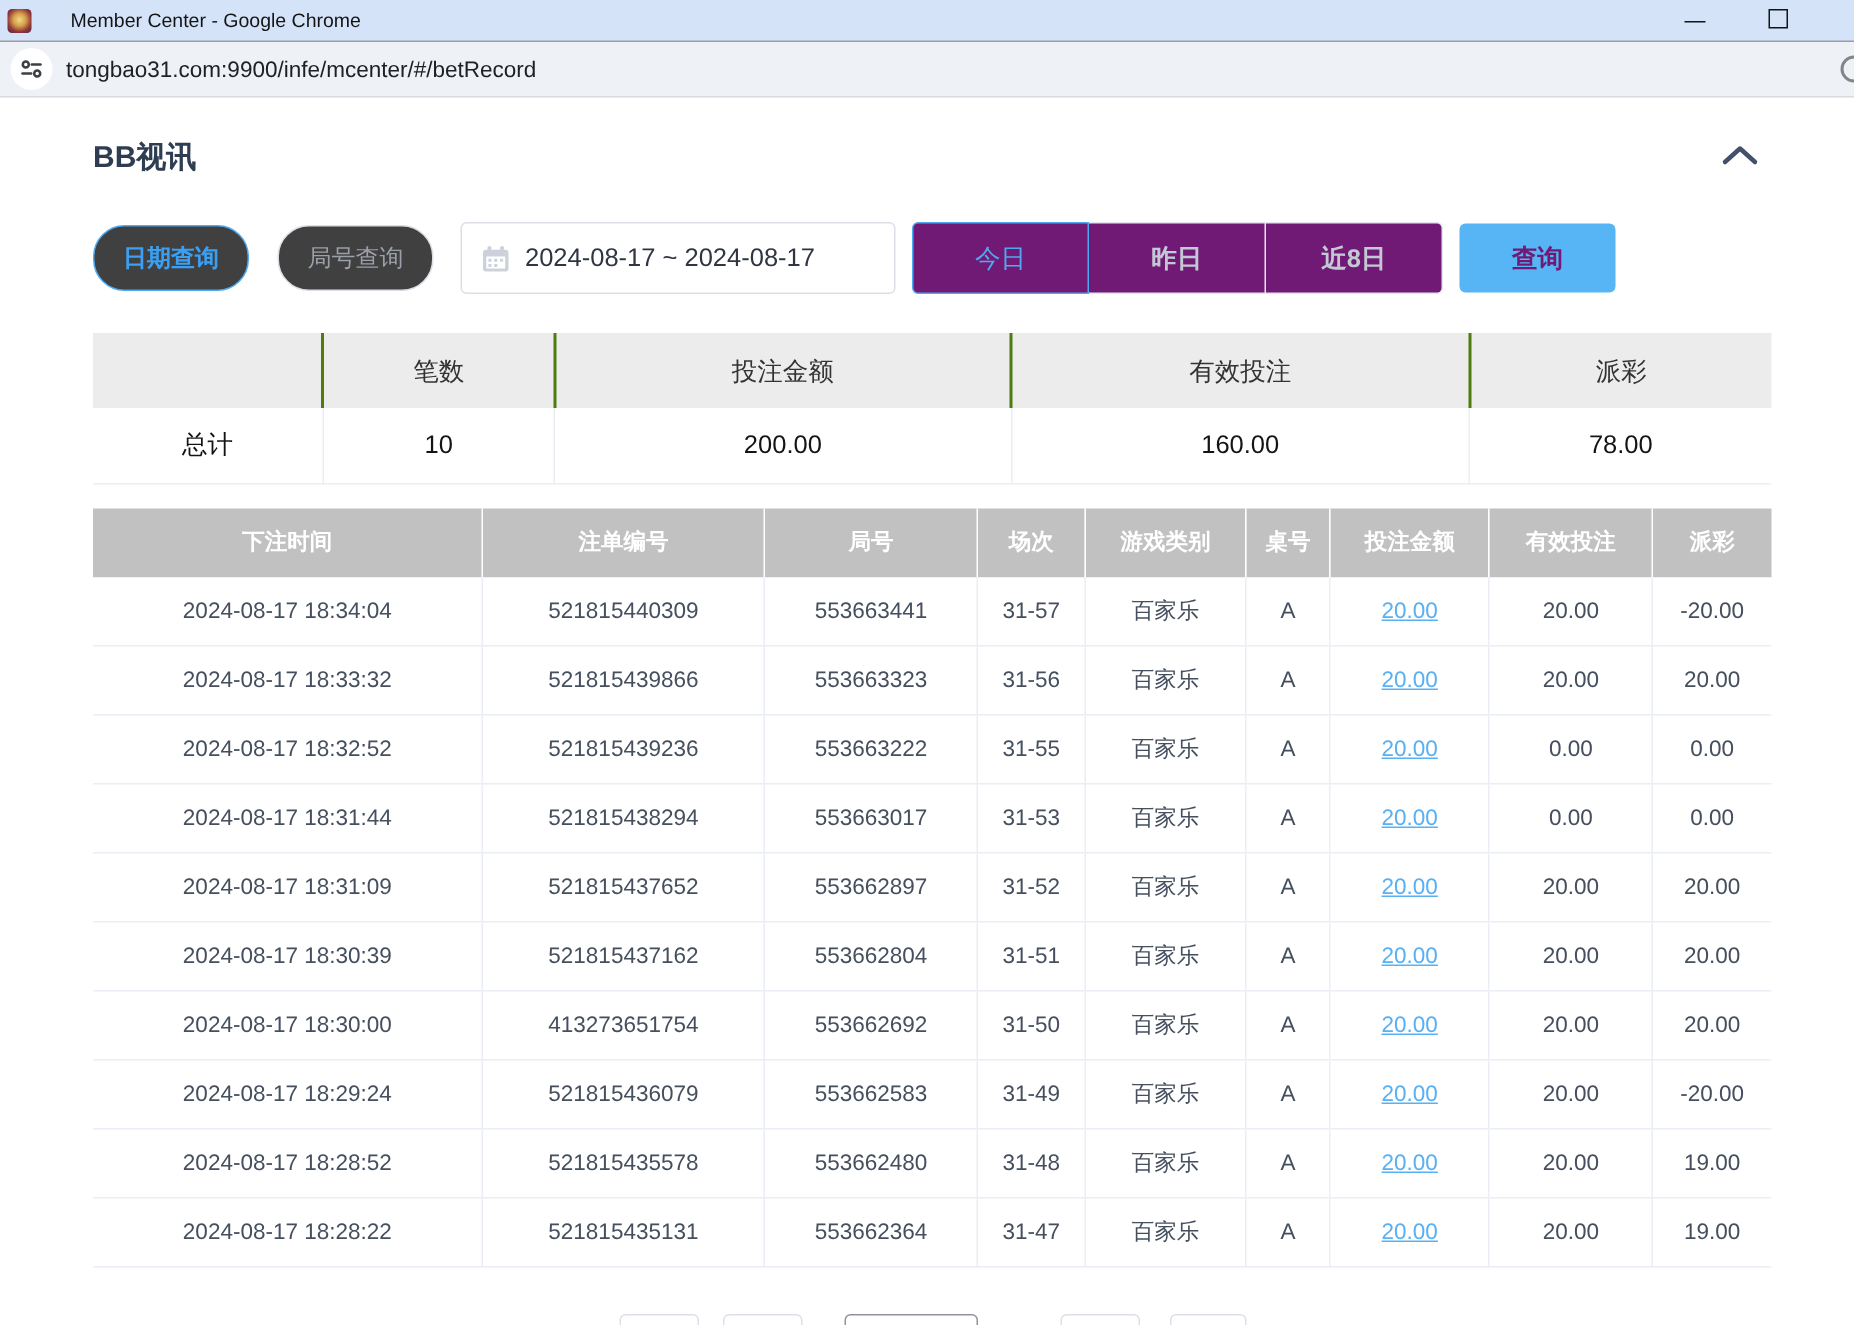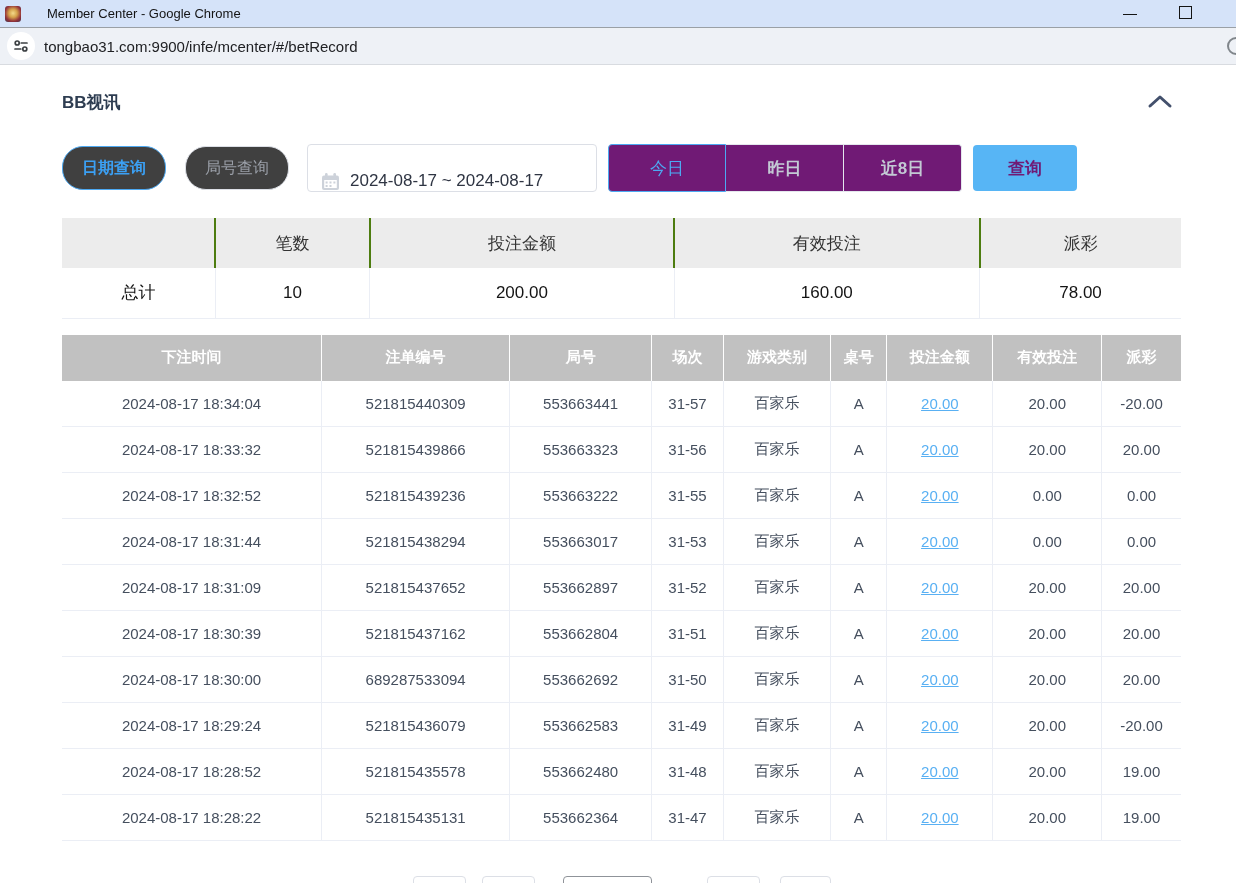--- a/index.html
+++ b/index.html
@@ -21,30 +21,30 @@
                display:flex; align-items:center; justify-content:center; }
   .url-text { margin-left:9px; font-size:15px; color:#202124; }
   .edge-avatar { position:absolute; right:-9px; top:9px; width:18px; height:18px;
                  border-radius:50%; border:2px solid #80868b; background:transparent; }
 
   
   .page { width:1119px; margin:0 auto 0 62px; }
 
   .section-head { display:flex; align-items:center; justify-content:space-between;
                   margin-top:26px; }
-  .section-title { font-size:17px; font-weight:bold; color:#2e3d51; }
+  .section-title { font-size:20px; font-weight:bold; color:#2e3d51; }
   .collapse-btn { margin-right:8px; cursor:pointer; background:none; border:none; }
 
   .filter-row { display:flex; align-items:center; margin-top:30px; height:48px; }
   .pill-btn { width:104px; height:44px; border-radius:21px; background:#404040;
               font-size:16px; font-weight:bold; display:flex; align-items:center; justify-content:center; }
   .pill-active { border:1px solid #4da9f2; color:#3ba0f4; }
   .pill-idle   { border:1px solid #dcdfe6; color:#9a9fa8; font-weight:normal; margin-left:19px; }
   .date-input { margin-left:18px; width:290px; height:48px; border:1px solid #dcdfe6; border-radius:4px;
-                background:#fff; display:flex; align-items:flex-end; padding-left:13px; }
+                background:#fff; display:flex; align-items:center; padding-left:13px; }
   .date-text { margin-left:10px; font-size:17px; color:#2f3543; }
   .quick-group { margin-left:11px; display:flex; height:48px; }
   .quick-btn { width:118px; height:48px; background:#701a75; font-size:17px;
                display:flex; align-items:center; justify-content:center; }
   .quick-active { border:1px solid #4da9f2; color:#4da9f2; border-radius:4px 0 0 4px; z-index:2; }
   .quick-idle { border:1px solid #e4e7ed; border-left:none; color:#c3c9d4;font-weight:bold; }
   .quick-last { border-radius:0 4px 4px 0; }
   .search-btn { margin-left:11px; width:104px; height:46px; background:#57b5f5; border:none;
                 border-radius:4px; color:#701a75; font-size:17px; font-weight:bold; cursor:pointer; }
 
@@ -242,21 +242,21 @@
           <td>553662804</td>
           <td>31-51</td>
           <td>百家乐</td>
           <td>A</td>
           <td><a class="amt-link">20.00</a></td>
           <td>20.00</td>
           <td>20.00</td>
         </tr>
         <tr>
           <td>2024-08-17 18:30:00</td>
-          <td>689287533094</td>
+          <td>413273651754</td>
           <td>553662692</td>
           <td>31-50</td>
           <td>百家乐</td>
           <td>A</td>
           <td><a class="amt-link">20.00</a></td>
           <td>20.00</td>
           <td>20.00</td>
         </tr>
         <tr>
           <td>2024-08-17 18:29:24</td>

